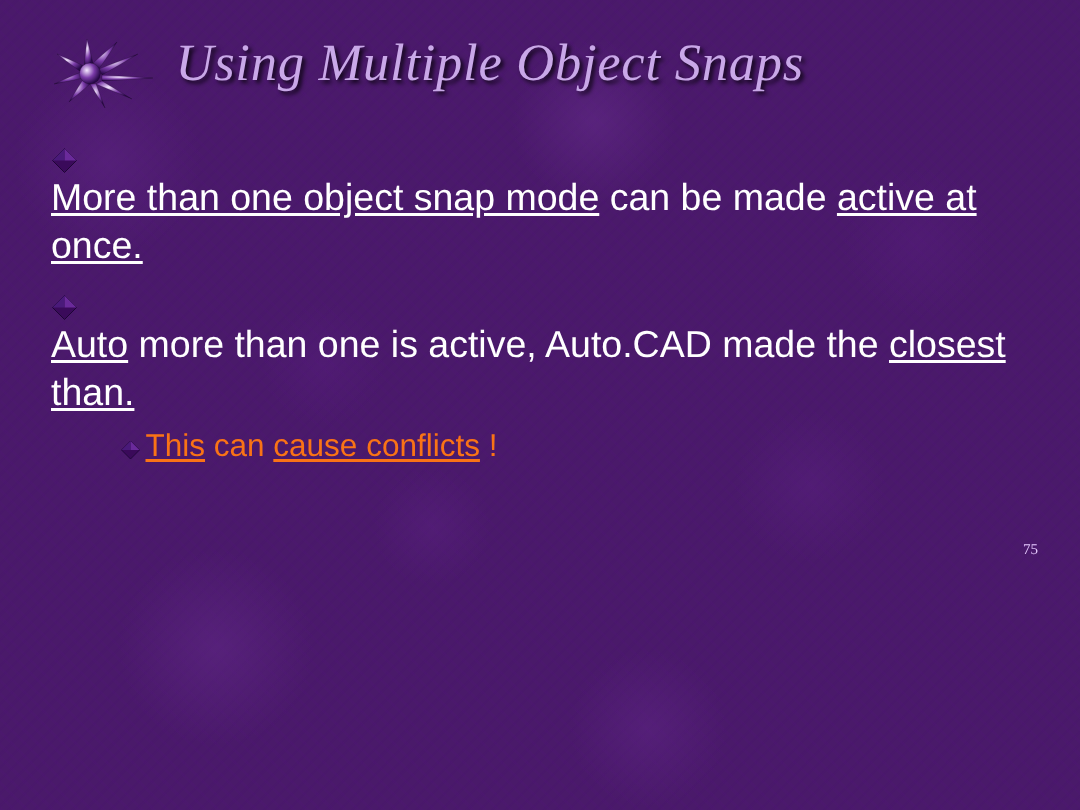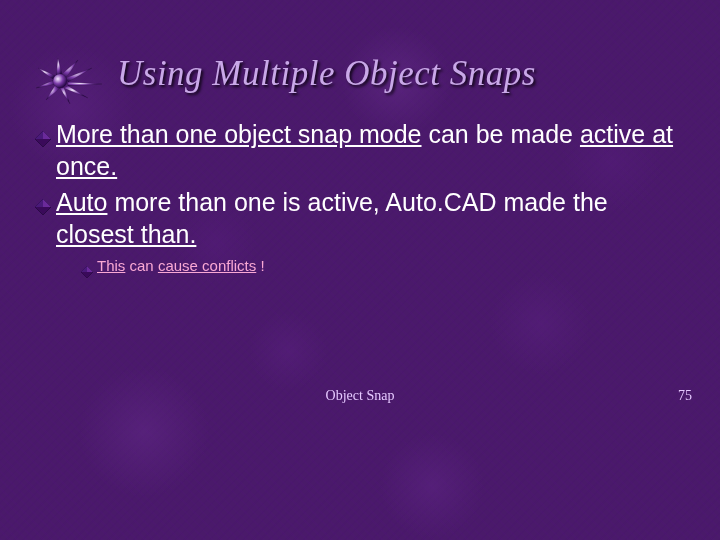--- a/index.html
+++ b/index.html
@@ -19,21 +19,20 @@
       repeating-linear-gradient(45deg, rgba(80,20,120,0.2) 0px, rgba(80,20,120,0.2) 2px, transparent 2px, transparent 6px),
       repeating-linear-gradient(-45deg, rgba(70,15,110,0.15) 0px, rgba(70,15,110,0.15) 2px, transparent 2px, transparent 6px);
     color: #fff;
     position: relative;
   }
   .slide {
     width: 720px;
     height: 388px;
     position: relative;
     padding: 18px 32px 0 32px;
-    margin-top: 32px;
   }
   .starburst {
     position: absolute;
     top: 22px;
     left: 34px;
     width: 70px;
     height: 50px;
     pointer-events: none;
   }
   .title-wrap {
@@ -50,20 +49,21 @@
   }
   .body {
     margin-top: 24px;
     margin-left: 2px;
     font-family: Verdana, Arial, sans-serif;
   }
   .b1 {
     display: flex;
     align-items: flex-start;
     margin-bottom: 4px;
+    flex-direction: column;
   }
   .b1 .bullet {
     flex: 0 0 auto;
     margin-top: 12px;
     margin-right: 4px;
   }
   .b1 .text {
     font-size: 25px;
     line-height: 1.28;
     color: #fff;
@@ -73,43 +73,43 @@
     align-items: flex-start;
     margin-left: 46px;
     margin-top: 6px;
   }
   .b2 .bullet {
     flex: 0 0 auto;
     margin-top: 9px;
     margin-right: 3px;
   }
   .b2 .text {
-    font-size: 15px;
+    font-size: 21px;
     line-height: 1.3;
-    color: #f9a8d4;
+    color: #f97316;
   }
   .u { text-decoration: underline; }
   .footer {
     position: absolute;
     bottom: 16px;
     left: 0;
     width: 100%;
     display: flex;
     justify-content: center;
     font-family: 'Times New Roman', serif;
     color: #e6c9ff;
     font-size: 14px;
   }
   .pagenum {
     position: absolute;
     bottom: 16px;
     right: 28px;
     font-family: 'Times New Roman', serif;
     color: #e6c9ff;
-    font-size: 14px;
+    font-size: 10px;
   }
   svg.diamond { display: block; }
 </style>
 </head>
 <body>
 
 <div class="slide">
 
   <div class="starburst">
     <svg viewBox="0 0 70 50" width="70" height="50">
@@ -169,16 +169,15 @@
           <polygon points="7,1 13,7 7,13 1,7" fill="#3a0a5a" stroke="#1a0530" stroke-width="0.5"></polygon>
           <polygon points="7,1 13,7 7,7" fill="#6a2a9a"></polygon>
           <polygon points="7,1 1,7 7,7" fill="#4a1a7a"></polygon>
         </svg>
       </span>
       <span class="text"><span class="u">This</span><span> can </span><span class="u">cause conflicts</span><span> !</span></span>
     </div>
 
   </div>
 
-  <div class="footer">Object Snap</div>
   <div class="pagenum">75</div>
 
 </div>
 
 </body></html>

